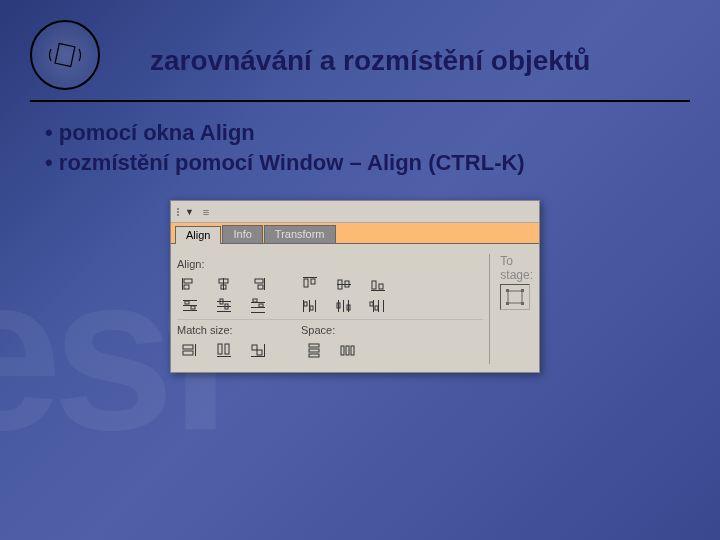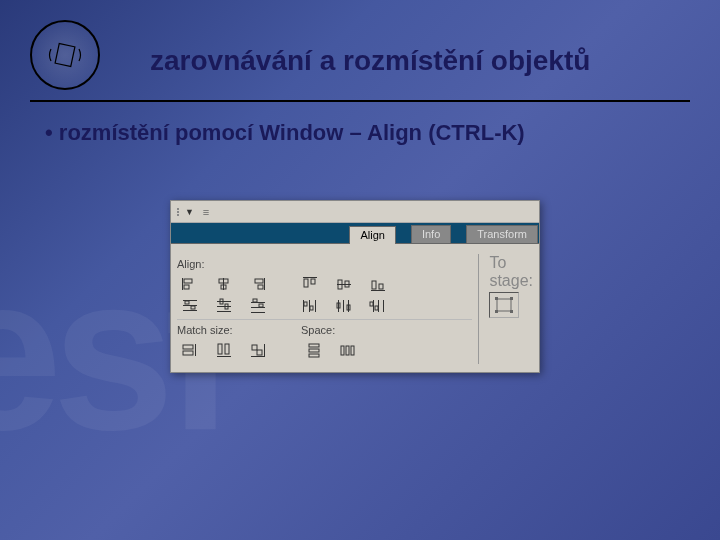--- a/index.html
+++ b/index.html
@@ -52,42 +52,42 @@
     border-bottom: 1px solid #aaa;
     display: flex; align-items: center; padding: 0 6px;
     gap: 4px;
   }
   .panel-grip { display:flex; flex-direction:column; gap:1px; margin-right:2px;}
   .panel-grip span { width:2px; height:2px; background:#888; display:block;}
   .panel-titlebar .tri { font-size: 9px; color:#333; }
   .panel-titlebar .ttl { flex:1; color:#333; font-size:11px;}
   .panel-menu { width:16px; text-align:center; color:#666; }
   .panel-tabs {
-    display: flex; background:#0c4a6e; padding: 2px 0 0 4px; gap:14px;justify-content:flex-end;
+    display: flex; background:#fdba74; padding: 2px 0 0 4px; gap:0;
   }
   .tab {
     padding: 2px 10px 3px; font-size:11px; color:#ddd;
     background:#888; border:1px solid #666; border-bottom:none;
     margin-right:1px; cursor:pointer;
   }
   .tab.active { background:#d4d0c8; color:#000; border-color:#666; position:relative; top:1px;}
   .panel-body { background:#d4d0c8; padding:10px 6px 8px; border-top:1px solid #666;}
   .section-label { color:#444; font-size:11px; margin:4px 0 3px; }
   .row { display:flex; align-items:center; gap:8px; }
   .iconbtn {
     width:26px; height:22px; background:#d4d0c8;
     border:1px solid #d4d0c8;
     display:flex; align-items:center; justify-content:center;
     cursor:pointer;
   }
   .iconbtn svg { width:18px; height:16px; }
   .vsep { width:1px; height:50px; background:#999; margin:0 6px; }
   .right-col {
     display:flex; flex-direction:column; align-items:flex-start;
-    gap:2px; padding-left:4px; color:#888; font-size:16px;
+    gap:2px; padding-left:4px; color:#888; font-size:12px;
   }
   .stage-btn {
     width:30px; height:26px; border:1px inset #aaa;
     display:flex; align-items:center; justify-content:center;
   }
   .cols { display:flex; }
   .leftcol { flex:1; }
   .hr { height:1px; background:#bbb; margin:2px 0 0; }
 </style>
 </head>
@@ -102,20 +102,21 @@
         <path d="M6 14 Q3 20 6 26"></path>
         <path d="M34 14 Q37 20 34 26"></path>
       </g>
     </svg>
 </div>
 
 <div class="title">zarovnávání a rozmístění objektů</div>
 <div class="divider"></div>
 
 <ul class="bullets">
+  <li>pomocí okna Align</li>
   <li>rozmístění pomocí Window – Align (CTRL-K)</li>
 </ul>
 
 <div class="panel">
   <div class="panel-titlebar">
     <div class="panel-grip">
         <span></span>
         <span></span>
         <span></span>
       </div>

